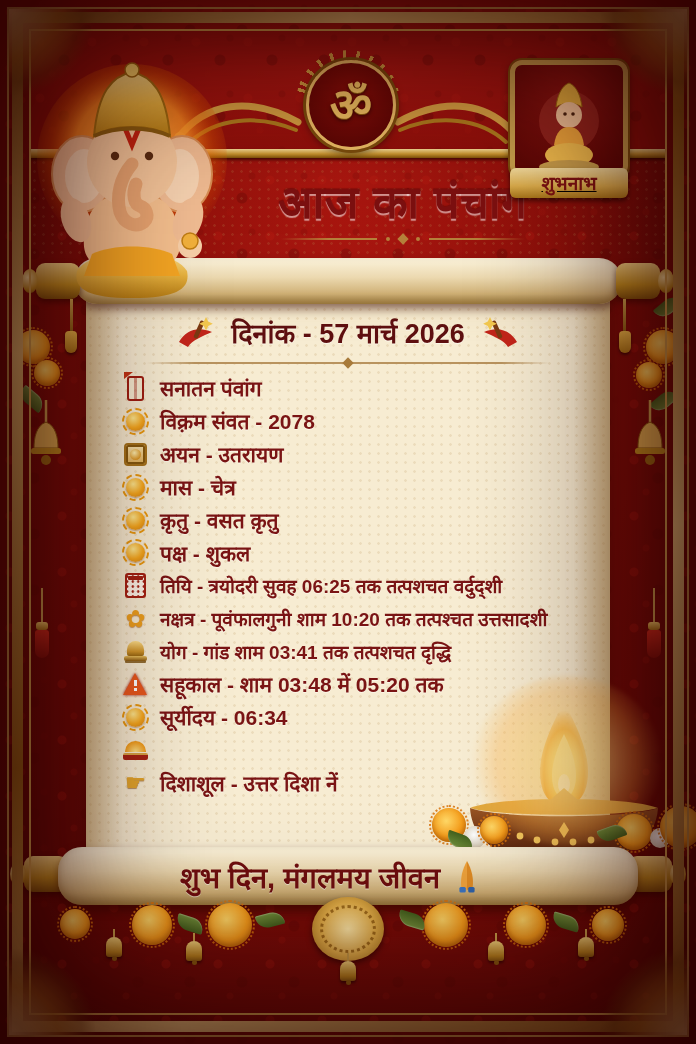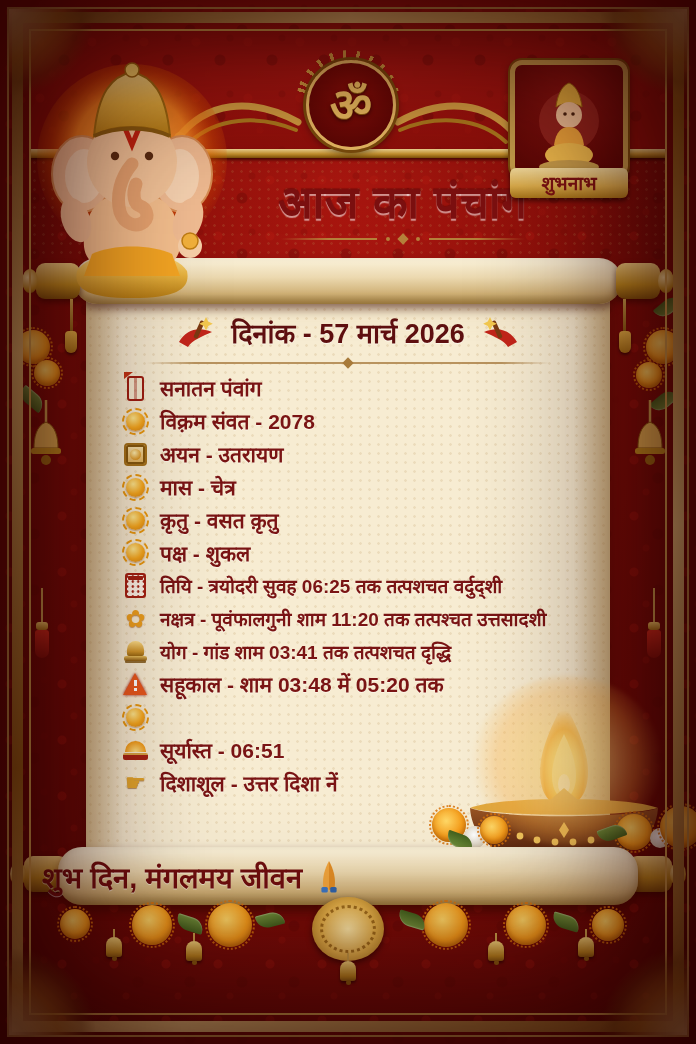--- a/index.html
+++ b/index.html
@@ -54,21 +54,21 @@
   .title-orn .line{width:96px;height:2px;background:linear-gradient(90deg,transparent,#b5803a,#b5803a);}
   .title-orn .line.r{background:linear-gradient(90deg,#b5803a,#b5803a,transparent);}
   .title-orn .dia{width:8px;height:8px;background:#b5803a;transform:rotate(45deg);}
   .title-orn .dot{width:4px;height:4px;border-radius:50%;background:#b5803a;}
 
   
   .roller{position:absolute;border-radius:24px;z-index:6;
       background:linear-gradient(#fbf3dc,#ecd9b0 42%,#cfb076 78%,#a3854d);
       box-shadow:0 5px 10px rgba(55,8,0,.55), inset 0 -4px 8px rgba(130,90,30,.45);}
   .roller-top{left:74px;right:74px;top:258px;height:46px;}
-  .roller-bottom{left:58px;right:58px;top:847px;height:58px;display:flex;align-items:center;justify-content:flex-start;z-index:12;}
+  .roller-bottom{left:58px;right:58px;top:847px;height:58px;display:flex;align-items:center;justify-content:center;z-index:12;}
   .knob{position:absolute;width:44px;height:36px;border-radius:9px;z-index:7;
       background:linear-gradient(#f6d484,#c2901f 60%,#7e520c);box-shadow:0 3px 6px rgba(40,5,0,.6);}
   .knob::after{content:"";position:absolute;top:6px;width:16px;height:24px;border-radius:50%;
       background:radial-gradient(circle at 35% 35%, #ffe9a8, #c2901f 65%, #7e520c);}
   .knob.kl::after{left:-14px;} .knob.kr::after{right:-14px;}
   .knob-cord{position:absolute;width:3px;height:34px;background:linear-gradient(#caa04c,#8a5c10);z-index:7;}
   .knob-tassel{position:absolute;width:12px;height:22px;border-radius:4px 4px 6px 6px;z-index:7;
       background:linear-gradient(#e9b648,#a87416);box-shadow:0 2px 3px rgba(0,0,0,.5);}
 
   .parchment{position:absolute;left:86px;right:86px;top:296px;bottom:142px;z-index:5;
@@ -120,21 +120,21 @@
   .glyph-ic{font-size:24px;line-height:1;}
   .glyph-flower{color:#eda01f;text-shadow:0 1px 1px rgba(150,70,0,.5);}
   .glyph-hand{color:#e2a52c;text-shadow:0 1px 1px rgba(120,60,0,.55);}
 
   
   .footer-msg{display:flex;align-items:center;gap:10px;transform:translateX(-16px);}
   .footer-text{font-size:29px;font-weight:bold;color:#6e0e0e;text-shadow:0 1px 0 rgba(255,255,255,.5);}
 
   
   .ganesha{position:absolute;left:32px;top:44px;z-index:9;}
-  .badge{position:absolute;left:520px;top:60px;width:98px;z-index:9;display:flex;flex-direction:column;align-items:center;}
+  .badge{position:absolute;left:520px;top:60px;width:98px;z-index:9;display:flex;flex-direction:column;align-items:center;text-decoration:underline;}
   .badge-frame{width:108px;height:108px;border-radius:12px;border:5px solid #caa04c;
       background:radial-gradient(circle at 50% 30%, #8d1410, #5e0705 85%);
       box-shadow:0 0 0 2px #7c4e0c,0 3px 8px rgba(0,0,0,.6);display:flex;align-items:flex-end;justify-content:center;overflow:hidden;}
   .badge-plaque{margin-top:-10px;width:118px;height:30px;border-radius:6px;z-index:2;
       background:linear-gradient(#f6dfa0,#dcae4c 60%,#a9761a);box-shadow:0 3px 5px rgba(0,0,0,.55);
       display:flex;align-items:center;justify-content:center;}
   .badge-label{font-size:19px;font-weight:bold;color:#7c1212;}
 
   .mari{position:absolute;border-radius:50%;
       background:radial-gradient(circle at 42% 38%, #ffd867, #f59d1b 55%, #c96c06);
@@ -252,36 +252,36 @@
       <div class="row">
         <span class="ic ic-sun"></span>
         <span class="txt">पक्ष - शुकल</span>
       </div>
       <div class="row">
         <span class="ic ic-calendar"></span>
         <span class="txt small">तियि - त्रयोदरी सुवह 06:25 तक तत्पशचत वर्दुद्शी</span>
       </div>
       <div class="row">
         <span class="ic glyph-ic glyph-flower">✿</span>
-        <span class="txt small">नक्षत्र - पूवंफालगुनी शाम 11:20 तक तत्पश्चत उत्तसादशी</span>
+        <span class="txt small">नक्षत्र - पूवंफालगुनी शाम 10:20 तक तत्पश्चत उत्तसादशी</span>
       </div>
       <div class="row">
         <span class="ic ic-bell"></span>
         <span class="txt small">योग - गांड शाम 03:41 तक तत्पशचत दृद्धि</span>
       </div>
       <div class="row">
         <span class="ic ic-warn"></span>
         <span class="txt">सहूकाल - शाम 03:48 में 05:20 तक</span>
       </div>
       <div class="row">
         <span class="ic ic-sun"></span>
+        <span class="txt">सूर्यीदय - 06:34</span>
       </div>
       <div class="row">
         <span class="ic ic-sunset"></span>
-        <span class="txt">सूर्यास्त - 06:51</span>
       </div>
       <div class="row">
         <span class="ic glyph-ic glyph-hand">☛</span>
         <span class="txt">दिशाशूल - उत्तर दिशा नें</span>
       </div>
     </div>
   </div>
 
   <div class="diya">
     <div class="diya-glow"></div>

